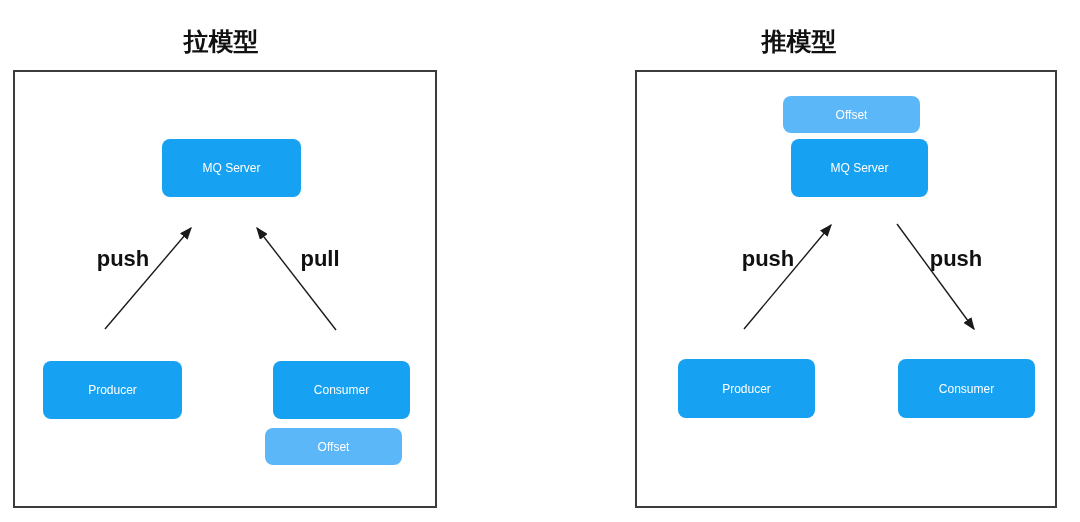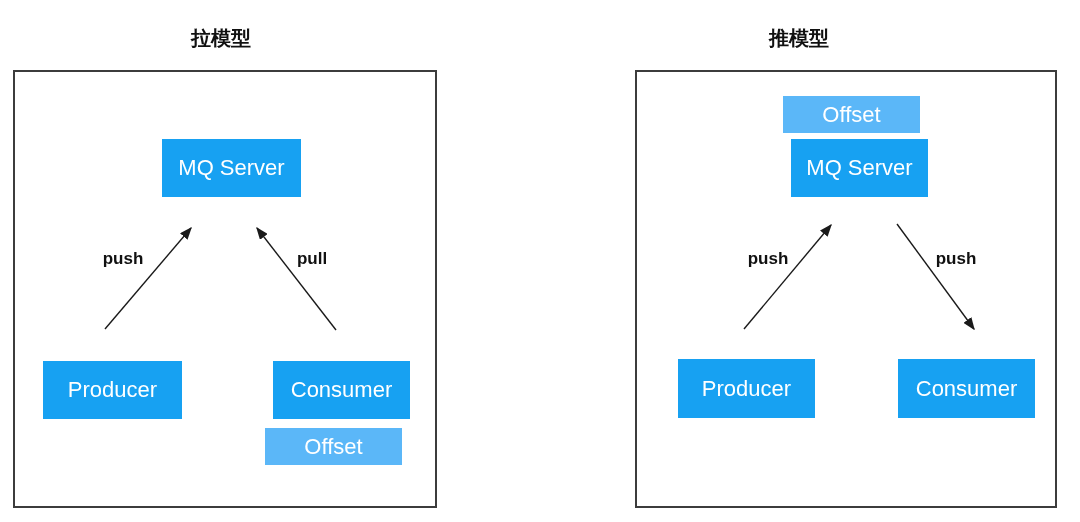--- a/index.html
+++ b/index.html
@@ -11,67 +11,68 @@
   .canvas {
     position: relative;
     width: 1080px;
     height: 522px;
     background: #ffffff;
     overflow: hidden;
   }
   .diagram-title {
     position: absolute;
     transform: translateX(-50%);
-    font-size: 20px;
+    font-size: 25px;
     font-weight: bold;
     color: #111111;
     white-space: nowrap;
   }
   .frame {
     position: absolute;
     border: 2px solid #3c3c3c;
     background: #ffffff;
     box-sizing: border-box;
   }
   .node {
     position: absolute;
     display: flex;
     align-items: center;
     justify-content: center;
     color: #ffffff;
-    font-size: 22px;
+    font-size: 12px;
     box-sizing: border-box;
+    border-radius: 8px;
   }
   .node-blue  { background: #17a1f2; margin-left: 8px; }
   .node-light { background: #5bb7f8; }
   .edge-label {
     position: absolute;
     transform: translate(-50%, -50%);
-    font-size: 17px;
+    font-size: 22px;
     font-weight: bold;
     color: #111111;
     white-space: nowrap;
   }
   .arrow-layer {
     position: absolute;
     left: 0; top: 0;
     width: 1080px;
     height: 522px;
     pointer-events: none;
   }
 
   
   .t-pull   { left: 221px; top: 25px; }
   .f-pull   { left: 13px;  top: 70px;  width: 424px; height: 438px; }
   .pull-mq       { left: 154px; top: 139px; width: 139px; height: 58px; }
   .pull-producer { left: 35px;  top: 361px; width: 139px; height: 58px; }
   .pull-consumer { left: 265px; top: 361px; width: 137px; height: 58px; }
   .pull-offset   { left: 265px; top: 428px; width: 137px; height: 37px; }
   .pull-lbl-push { left: 123px; top: 259px; }
-  .pull-lbl-pull { left: 312px; top: 259px; }
+  .pull-lbl-pull { left: 320px; top: 259px; }
 
   
   .t-push   { left: 799px; top: 25px; }
   .f-push   { left: 635px; top: 70px;  width: 422px; height: 438px; }
   .push-offset   { left: 783px; top: 96px;  width: 137px; height: 37px; }
   .push-mq       { left: 783px; top: 139px; width: 137px; height: 58px; }
   .push-producer { left: 670px; top: 359px; width: 137px; height: 59px; }
   .push-consumer { left: 890px; top: 359px; width: 137px; height: 59px; }
   .push-lbl-push1 { left: 768px; top: 259px; }
   .push-lbl-push2 { left: 956px; top: 259px; }

